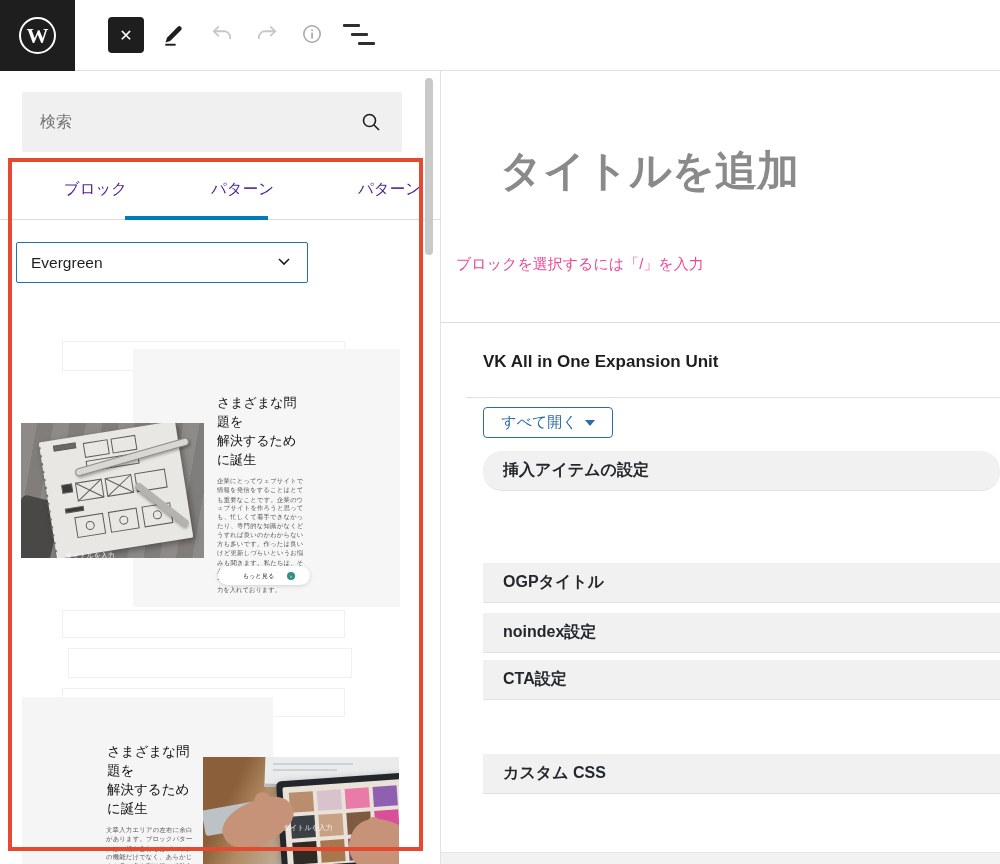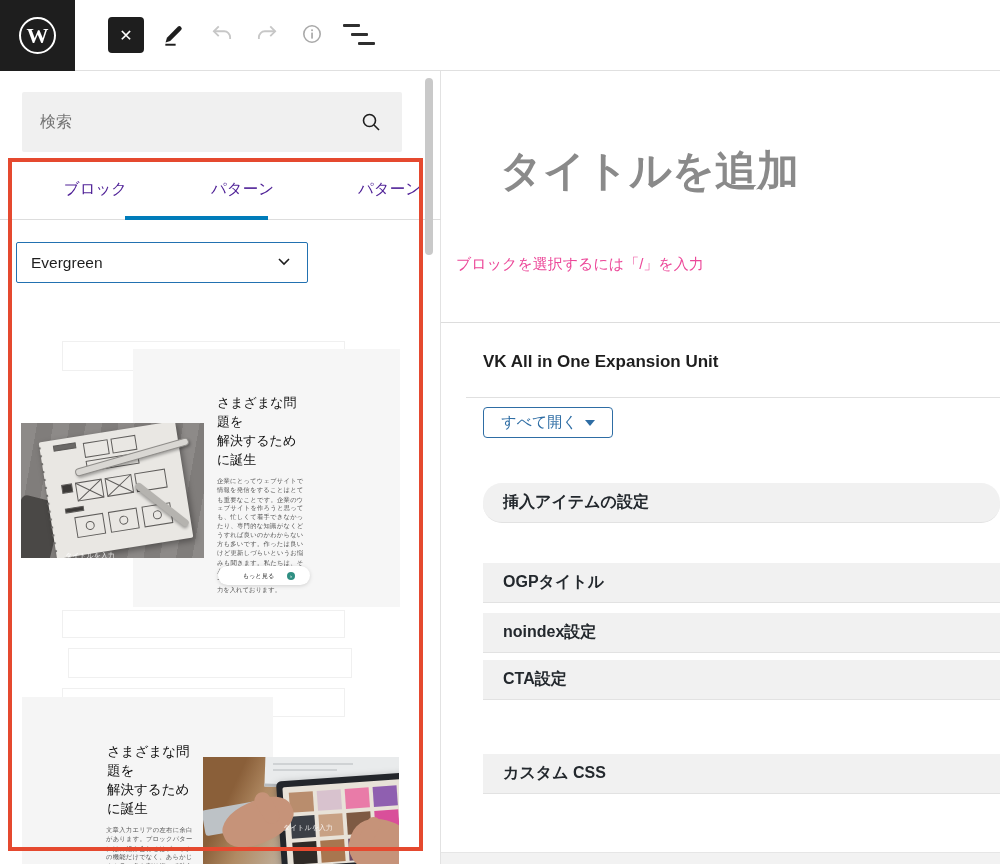--- a/index.html
+++ b/index.html
@@ -294,21 +294,21 @@
     <div class="divider1"></div>
 
     <div class="panel-title">VK All in One Expansion Unit</div>
     <div class="divider2"></div>
 
     <button class="open-all">
       <span>すべて開く</span>
       <span class="caret-down"></span>
     </button>
 
-    <div class="acc-row" style="top:412px;border-radius:19px;">挿入アイテムの設定</div>
+    <div class="acc-row" style="top:380px;border-radius:19px;">挿入アイテムの設定</div>
     <div class="acc-row" style="top:492px;">OGPタイトル</div>
     <div class="acc-row" style="top:542px;">noindex設定</div>
     <div class="acc-row" style="top:589px;">CTA設定</div>
     <div class="acc-row" style="top:683px;">カスタム CSS</div>
 
     <div class="bottom-strip"></div>
   </div>
 
 </div>
 

